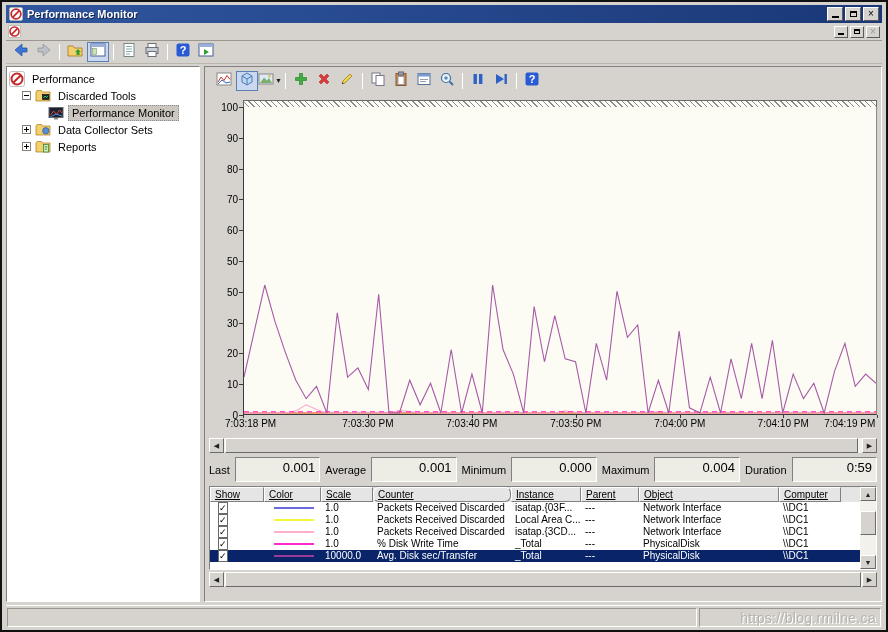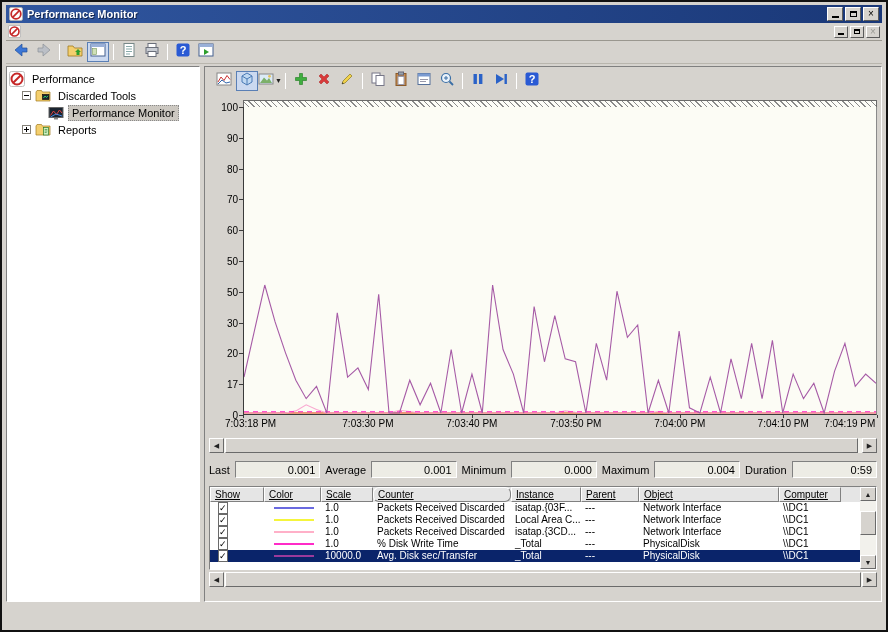--- a/index.html
+++ b/index.html
@@ -67,22 +67,22 @@
   .x-lab { position:absolute; top:3px; font-size:10px; white-space:nowrap; transform:translateX(-50%); }
   
   .hsb { height:15px; display:flex; margin-top:6px; }
   .sb-btn { width:15px; height:15px; background:#D6D3CE; border:1px solid; border-color:#fff #6a6a6a #6a6a6a #fff;
             font-size:7px; display:flex; align-items:center; justify-content:center; color:#222; flex:0 0 15px; }
   .sb-track { flex:1; background:#F2F1EC; position:relative; }
   .sb-thumb { position:absolute; top:0; bottom:0; background:#D6D3CE; border:1px solid; border-color:#fff #6a6a6a #6a6a6a #fff; }
   
   .stats { display:flex; align-items:center; margin-top:7px; height:19px; font-size:11px; gap:5px; }
   .stat-label { white-space:nowrap; }
-  .stat-box { width:93px; height:17px; background:#EDECE5; border:1px solid; border-color:#808080 #fff #fff #808080;
-              text-align:right; padding:2px 4px 0 0; font-size:11px; overflow:hidden; }
+  .stat-box { width:93px; height:25px; background:#EDECE5; border:1px solid; border-color:#808080 #fff #fff #808080;
+              text-align:right; padding:2px 4px 0 0; font-size:13px; overflow:hidden; }
   
   .ctable { margin-top:7px; height:84px; background:#fff; border:1px solid; border-color:#808080 #fff #fff #808080;
             position:relative; padding-right:16px; overflow:hidden; }
   .thead { display:flex; height:15px; background:#e5e5e5;text-decoration:underline; }
   .th { font-size:10px; padding:1px 0 0 4px; border:1px solid; border-color:#fff #808080 #808080 #fff;
         white-space:nowrap; overflow:hidden; }
   .trow { display:flex; height:12px; align-items:center; }
   .trow.selected { background:#0A246A; color:#fff; }
   .td { font-size:10px; padding-left:4px; white-space:nowrap; overflow:hidden; height:12px; line-height:12px; }
   .cbx { width:10px; height:10px; background:#fff; border:1px solid #6a6a6a; margin-left:4px;
@@ -222,20 +222,29 @@
           <span class="spacer"></span>
           <span class="spacer"></span>
           <span style="flex:0 0 13px"></span>
           <span class="t-icon"><svg viewBox="0 0 16 16">
               <rect x="1" y="2.5" width="14" height="10" fill="#1a2430" stroke="#666"></rect>
               <polyline points="2.5,10.5 5.5,6 8.5,9.5 11.5,5 14,8" stroke="#E04040" fill="none"></polyline>
               <polyline points="2.5,12 8,9 14,11" stroke="#4a8ae0" fill="none"></polyline>
               <rect x="6" y="13" width="4" height="1.5" fill="#888"></rect>
             </svg></span>
           <span class="t-label">Performance Monitor</span>
+        </div>
+        <div class="tree-item">
+          <span class="spacer"></span>
+          <span class="expander plus"></span>
+          <span class="t-icon"><svg viewBox="0 0 16 16">
+              <path d="M1 13 1 4 2 2.5 6.5 2.5 7.5 4 15 4 15 13 Z" fill="#F4CF6E" stroke="#A07A1E" stroke-width=".7"></path>
+              <circle cx="10.8" cy="8.8" r="3.2" fill="#5A8ED6" stroke="#2A5A9A" stroke-width=".7"></circle>
+            </svg></span>
+          <span class="t-label">Data Collector Sets</span>
         </div>
         <div class="tree-item">
           <span class="spacer"></span>
           <span class="expander plus"></span>
           <span class="t-icon"><svg viewBox="0 0 16 16">
               <path d="M1 13 1 4 2 2.5 6.5 2.5 7.5 4 15 4 15 13 Z" fill="#F4CF6E" stroke="#A07A1E" stroke-width=".7"></path>
               <rect x="8.5" y="5.5" width="5" height="7.5" fill="#CFEFC0" stroke="#2A7A2A" stroke-width=".7"></rect>
               <path d="M9.7 7.5h2.6M9.7 9h2.6M9.7 10.5h2" stroke="#2A7A2A" stroke-width=".6"></path>
             </svg></span>
           <span class="t-label">Reports</span>
@@ -345,21 +354,21 @@
             <span class="y-lab" style="top: 125.2px;">60</span>
             <span class="y-tick" style="top: 130.2px;"></span>
             <span class="y-lab" style="top: 156px;">50</span>
             <span class="y-tick" style="top: 161px;"></span>
             <span class="y-lab" style="top: 186.8px;">50</span>
             <span class="y-tick" style="top: 191.8px;"></span>
             <span class="y-lab" style="top: 217.6px;">30</span>
             <span class="y-tick" style="top: 222.6px;"></span>
             <span class="y-lab" style="top: 248.4px;">20</span>
             <span class="y-tick" style="top: 253.4px;"></span>
-            <span class="y-lab" style="top: 279.2px;">17</span>
+            <span class="y-lab" style="top: 279.2px;">10</span>
             <span class="y-tick" style="top: 284.2px;"></span>
             <span class="y-lab" style="top: 310px;">0</span>
             <span class="y-tick" style="top: 315px;"></span>
           </div>
         <div class="plot-col">
           <div class="hatch"></div>
           <div class="plot">
             <svg id="plot-svg" viewBox="0 0 618 308" preserveAspectRatio="none">
                 <path d="M0,307.0 L618,307.0" fill="none" stroke="#E8744F" stroke-width="1.6" vector-effect="non-scaling-stroke"></path>
                 <path d="M0.0,307.0 L10.1,307.0 L20.3,307.0 L30.4,307.0 L40.5,307.0 L50.7,304.9 L60.8,298.8 L70.9,303.4 L81.0,307.0 L91.2,307.0 L101.3,307.0 L111.4,307.0 L121.6,307.0 L131.7,307.0 L141.8,307.0 L152.0,304.3 L162.1,305.5 L172.2,307.0 L182.4,307.0 L192.5,307.0 L202.6,307.0 L212.8,307.0 L222.9,307.0 L233.0,307.0 L243.1,307.0 L253.3,307.0 L263.4,307.0 L273.5,307.0 L283.7,307.0 L293.8,307.0 L303.9,307.0 L314.1,304.9 L324.2,306.2 L334.3,307.0 L344.5,307.0 L354.6,307.0 L364.7,307.0 L374.9,307.0 L385.0,307.0 L395.1,307.0 L405.2,305.5 L415.4,307.0 L425.5,307.0 L435.6,307.0 L445.8,307.0 L455.9,307.0 L466.0,307.0 L476.2,307.0 L486.3,307.0 L496.4,307.0 L506.6,307.0 L516.7,307.0 L526.8,307.0 L537.0,307.0 L547.1,307.0 L557.2,307.0 L567.3,307.0 L577.5,307.0 L587.6,307.0 L597.7,307.0 L607.9,307.0 L618.0,307.0" fill="none" stroke="#F9A8D0" stroke-width="1.1" vector-effect="non-scaling-stroke"></path>
@@ -482,13 +491,19 @@
       <div class="hsb" style="margin-top:2px;">
         <span class="sb-btn">◀</span>
         <span class="sb-track">
             <span class="sb-thumb" style="left:1px;right:1px;"></span>
           </span>
         <span class="sb-btn">▶</span>
       </div>
     </div>
   </div>
 
+  <div class="statusbar">
+    <span class="left"></span>
+    <span class="right">
+        <span class="watermark">https://blog.rmilne.ca</span>
+      </span>
+  </div>
 </div>
 
 </body></html>

